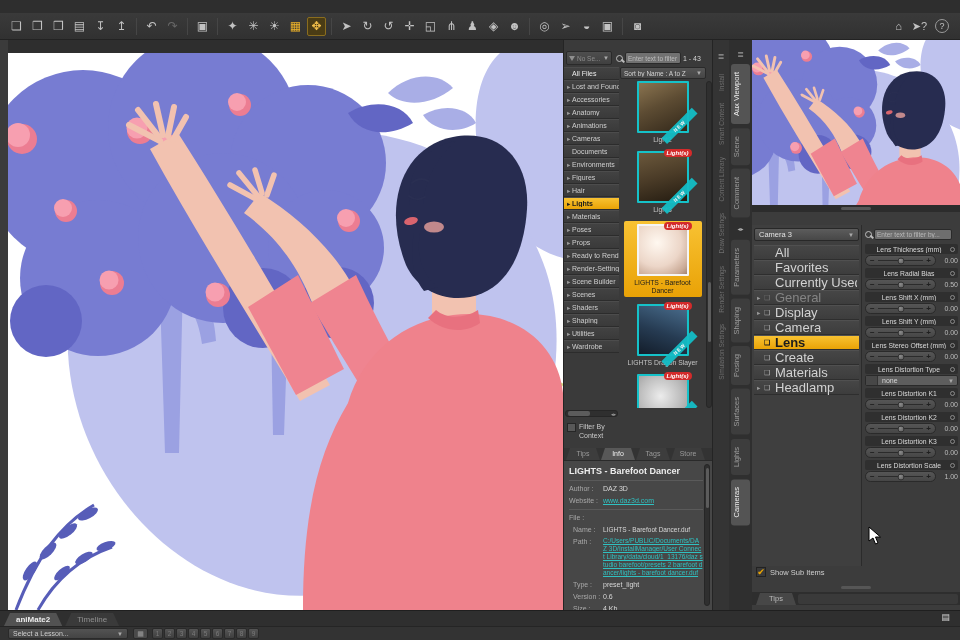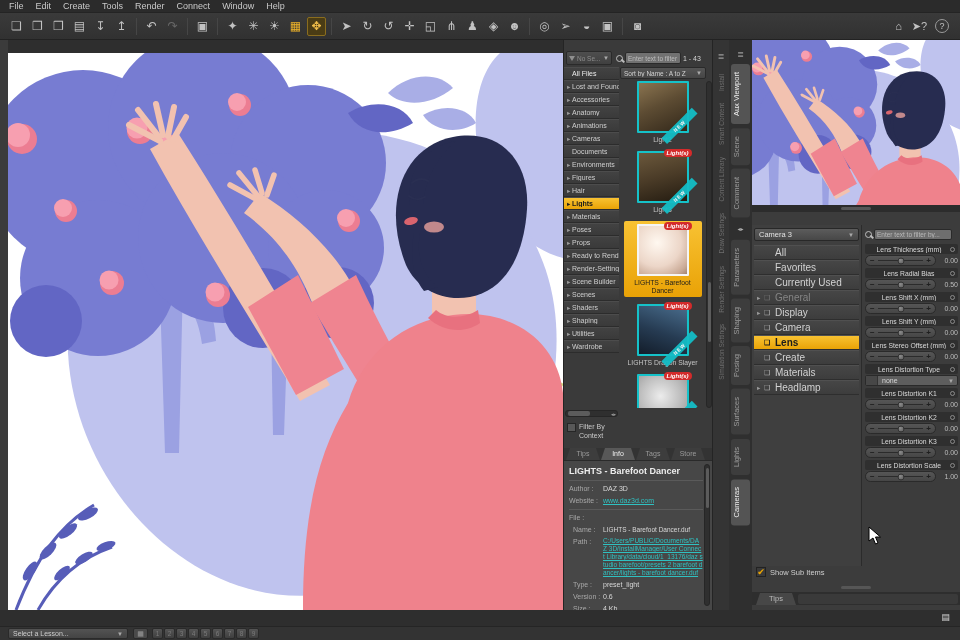--- a/index.html
+++ b/index.html
@@ -135,21 +135,21 @@
   .pe-tab.active{background:#565656;color:#f0f0f0;font-weight:bold;}
 
   .nav-col{left:0;top:185px;width:110px;height:341px;background:#3f3f3f;border-right:1px solid #2b2b2b;padding:3px 2px;}
   .cam-dd{height:13px;background:linear-gradient(#5c5c5c,#474747);border:1px solid #282828;border-radius:2px;
           display:flex;align-items:center;padding:0 4px;margin-bottom:4px;}
   .cam-dd .lbl{font-size:7.5px;color:#e2e2e2;flex:1;}
   .nav-row{height:15px;display:flex;align-items:center;gap:3px;background:linear-gradient(#464646,#3d3d3d);
            border-top:1px solid #505050;border-bottom:1px solid #2e2e2e;padding:0 2px;}
   .nav-row .arr{width:5px;font-size:5.5px;color:#9a9a9a;flex:none;}
   .nav-row .nicon{font-size:7px;color:#b5b5b5;flex:none;width:8px;}
-  .nav-row .nl{font-size:10px;color:#d2d2d2;white-space:nowrap;overflow:hidden;}
+  .nav-row .nl{font-size:13px;color:#d2d2d2;white-space:nowrap;overflow:hidden;}
   .nav-row.sel{background:linear-gradient(#f8c232,#e9a306);}
   .nav-row.sel .nl,.nav-row.sel .nicon{color:#1c1c1c;font-weight:bold;}
   .nav-row.dim .nl,.nav-row.dim .nicon{opacity:.45;}
 
   .param-col{left:111px;top:185px;width:97px;height:359px;background:#3c3c3c;padding:3px 2px;}
   .p-search{height:12px;display:flex;align-items:center;gap:2px;margin-bottom:4px;}
   input.pflt{width:78px;height:11px;background:#6e6e6e;border:1px solid #2a2a2a;border-radius:2px;
              font-size:6.5px;color:#efefef;padding:0 2px;font-family:"Liberation Sans",sans-serif;}
   input.pflt::placeholder{color:#b9b9b9;}
   .param{margin-bottom:2px;}
@@ -323,31 +323,20 @@
     <path d="M401 143 C406 147 412 147 417 144" stroke="#2a2f52" stroke-width="1.8" fill="none" stroke-linecap="round"></path>
     <ellipse cx="403" cy="168" rx="7" ry="3.8" fill="#d9646e" transform="rotate(-14 403 168)"></ellipse>
     <ellipse cx="426" cy="174" rx="10" ry="5.5" fill="#f5a8a0" opacity="0.75"></ellipse>
   </g>
 </g>
 </defs>
 </svg>
 
 <div id="app">
 
-  <div class="abs menubar">
-
-  <span class="menu-item">File</span>
-      <span class="menu-item">Edit</span>
-      <span class="menu-item">Create</span>
-      <span class="menu-item">Tools</span>
-      <span class="menu-item">Render</span>
-      <span class="menu-item">Connect</span>
-      <span class="menu-item">Window</span>
-      <span class="menu-item">Help</span>
-    </div>
 
   <div class="abs toolbar">
     <div style="display:flex;align-items:center;">
 
     <span class="tb">❏</span>
         <span class="tb">❐</span>
         <span class="tb">❒</span>
         <span class="tb">▤</span>
         <span class="tb">↧</span>
         <span class="tb">↥</span>
@@ -917,20 +906,25 @@
       <span class="box">✔</span>
       <span class="txt">Show Sub Items</span>
     </div>
     <div class="abs dock-grip"></div>
     <div class="abs tips-strip">
       <span class="tips-tab">Tips</span>
       <span class="tips-rest"></span>
     </div>
   </div>
 
+  <div class="abs bot-strip">
+
+  <span class="bot-tab active">aniMate2</span>
+      <span class="bot-tab">Timeline</span>
+    </div>
   <span class="film-icon">▤</span>
 
   <div class="abs statusbar">
     <div class="lesson-dd">
       <span class="lbl">Select a Lesson...</span>
       <span class="caret">▼</span>
     </div>
     <span class="lesson-film">▦</span>
     <span style="display:flex">
 

